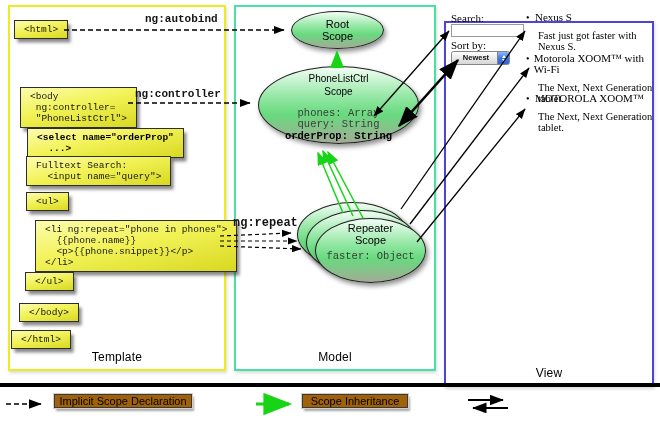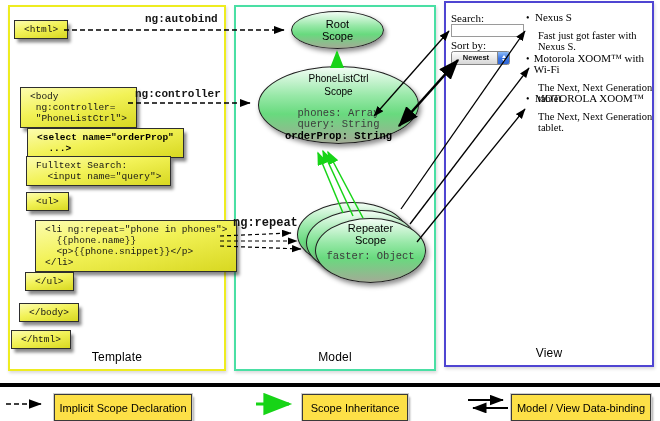--- a/index.html
+++ b/index.html
@@ -3,21 +3,21 @@
 <meta charset="utf-8">
 <style>
   html,body{margin:0;padding:0;background:#fff;}
   #stage{position:relative;width:660px;height:421px;background:#fff;overflow:hidden;
          font-family:"Liberation Sans",sans-serif;}
 
   
   .panel{position:absolute;box-sizing:border-box;background:#fff;}
   #panel-template{left:8px;top:5px;width:218px;height:366px;border:2px solid #eeec20;box-shadow:1px 2px 3px rgba(0,0,0,0.15);}
   #panel-model{left:234px;top:5px;width:202px;height:366px;border:2px solid #4adfa4;box-shadow:1px 2px 3px rgba(0,0,0,0.15);}
-  #panel-view{left:444px;top:1px;width:210px;height:366px;border:2px solid #4f45d2;box-shadow:1px 2px 3px rgba(0,0,0,0.15);}
+  #panel-view{left:444px;top:21px;width:210px;height:366px;border:2px solid #4f45d2;box-shadow:1px 2px 3px rgba(0,0,0,0.15);}
   .panel-title{position:absolute;bottom:5px;left:0;width:100%;text-align:center;
                font-size:12px;color:#000;letter-spacing:0.2px;}
 
   
   .code-box{position:absolute;white-space:pre;font:9.5px/11px "Liberation Mono",monospace;color:#161616;
             padding:3px 9px;border:1px solid #2e2e2e;
             background:linear-gradient(168deg,#fcfcae 0%,#f2f257 45%,#d8d821 100%);
             box-shadow:2.5px 3.5px 3px rgba(40,40,40,0.55);}
   .code-box.bold{font-weight:bold;color:#000;}
   #box-html{left:14px;top:20px;}
@@ -69,21 +69,21 @@
   .tri-down{width:0;height:0;border-left:2.5px solid transparent;border-right:2.5px solid transparent;border-top:3px solid #fff;}
 
   .view-item{position:absolute;left:526px;width:127px;}
   #view-item-0{top:12px;} #view-item-1{top:53px;} #view-item-2{top:93px;}
   .item-name{font-family:"Liberation Serif",serif;font-size:11px;line-height:11px;color:#000;display:flex;}
   .item-bullet{width:9px;font-size:10px;}
   .item-snippet{margin:7px 0 0 12px;font-family:Liberation Serif, serif;font-size:10.5px;line-height:11px;color:#000;}
 
   
   #separator{position:absolute;left:0;top:383px;width:660px;height:4px;background:#000;}
-  .legend-box{position:absolute;top:394px;height:27px;box-sizing:border-box;border:1px solid #3a3a3a;background:#fde047;
+  .legend-box{position:absolute;top:394px;height:14px;box-sizing:border-box;border:1px solid #3a3a3a;background:#a16207;
               box-shadow:0 0 0 1px #cfcfcf,1.5px 2.5px 2px rgba(0,0,0,0.35);
               display:flex;align-items:center;justify-content:center;font-size:11px;color:#000;}
   #legend-box-0{left:54px;width:138px;}
   #legend-box-1{left:302px;width:106px;}
   #legend-box-2{left:511px;width:140px;}
 
   
   #overlay{position:absolute;left:0;top:0;width:660px;height:421px;pointer-events:none;z-index:10;}
 </style>
 </head>
@@ -174,21 +174,20 @@
     <div class="item-name">
       <span class="item-bullet">•</span>
       <span>MOTOROLA XOOM™</span>
     </div>
     <div class="item-snippet">The Next, Next Generation tablet.</div>
   </div>
 
   <div id="separator"></div>
   <div class="legend-box" id="legend-box-0">Implicit Scope Declaration</div>
   <div class="legend-box" id="legend-box-1">Scope Inheritance</div>
-  <div class="legend-box" id="legend-box-2">Model / View Data-binding</div>
 
   <svg id="overlay" viewBox="0 0 660 421">
     <defs>
       <marker id="mB" markerWidth="9" markerHeight="7" refX="7.5" refY="3" orient="auto-start-reverse">
         <path d="M0,0 L8,3 L0,6 Z" fill="#000"></path>
       </marker>
       <marker id="mG" markerWidth="10" markerHeight="8" refX="8" refY="3.5" orient="auto-start-reverse">
         <path d="M0,0 L9,3.5 L0,7 Z" fill="#17d417"></path>
       </marker>
     </defs>

